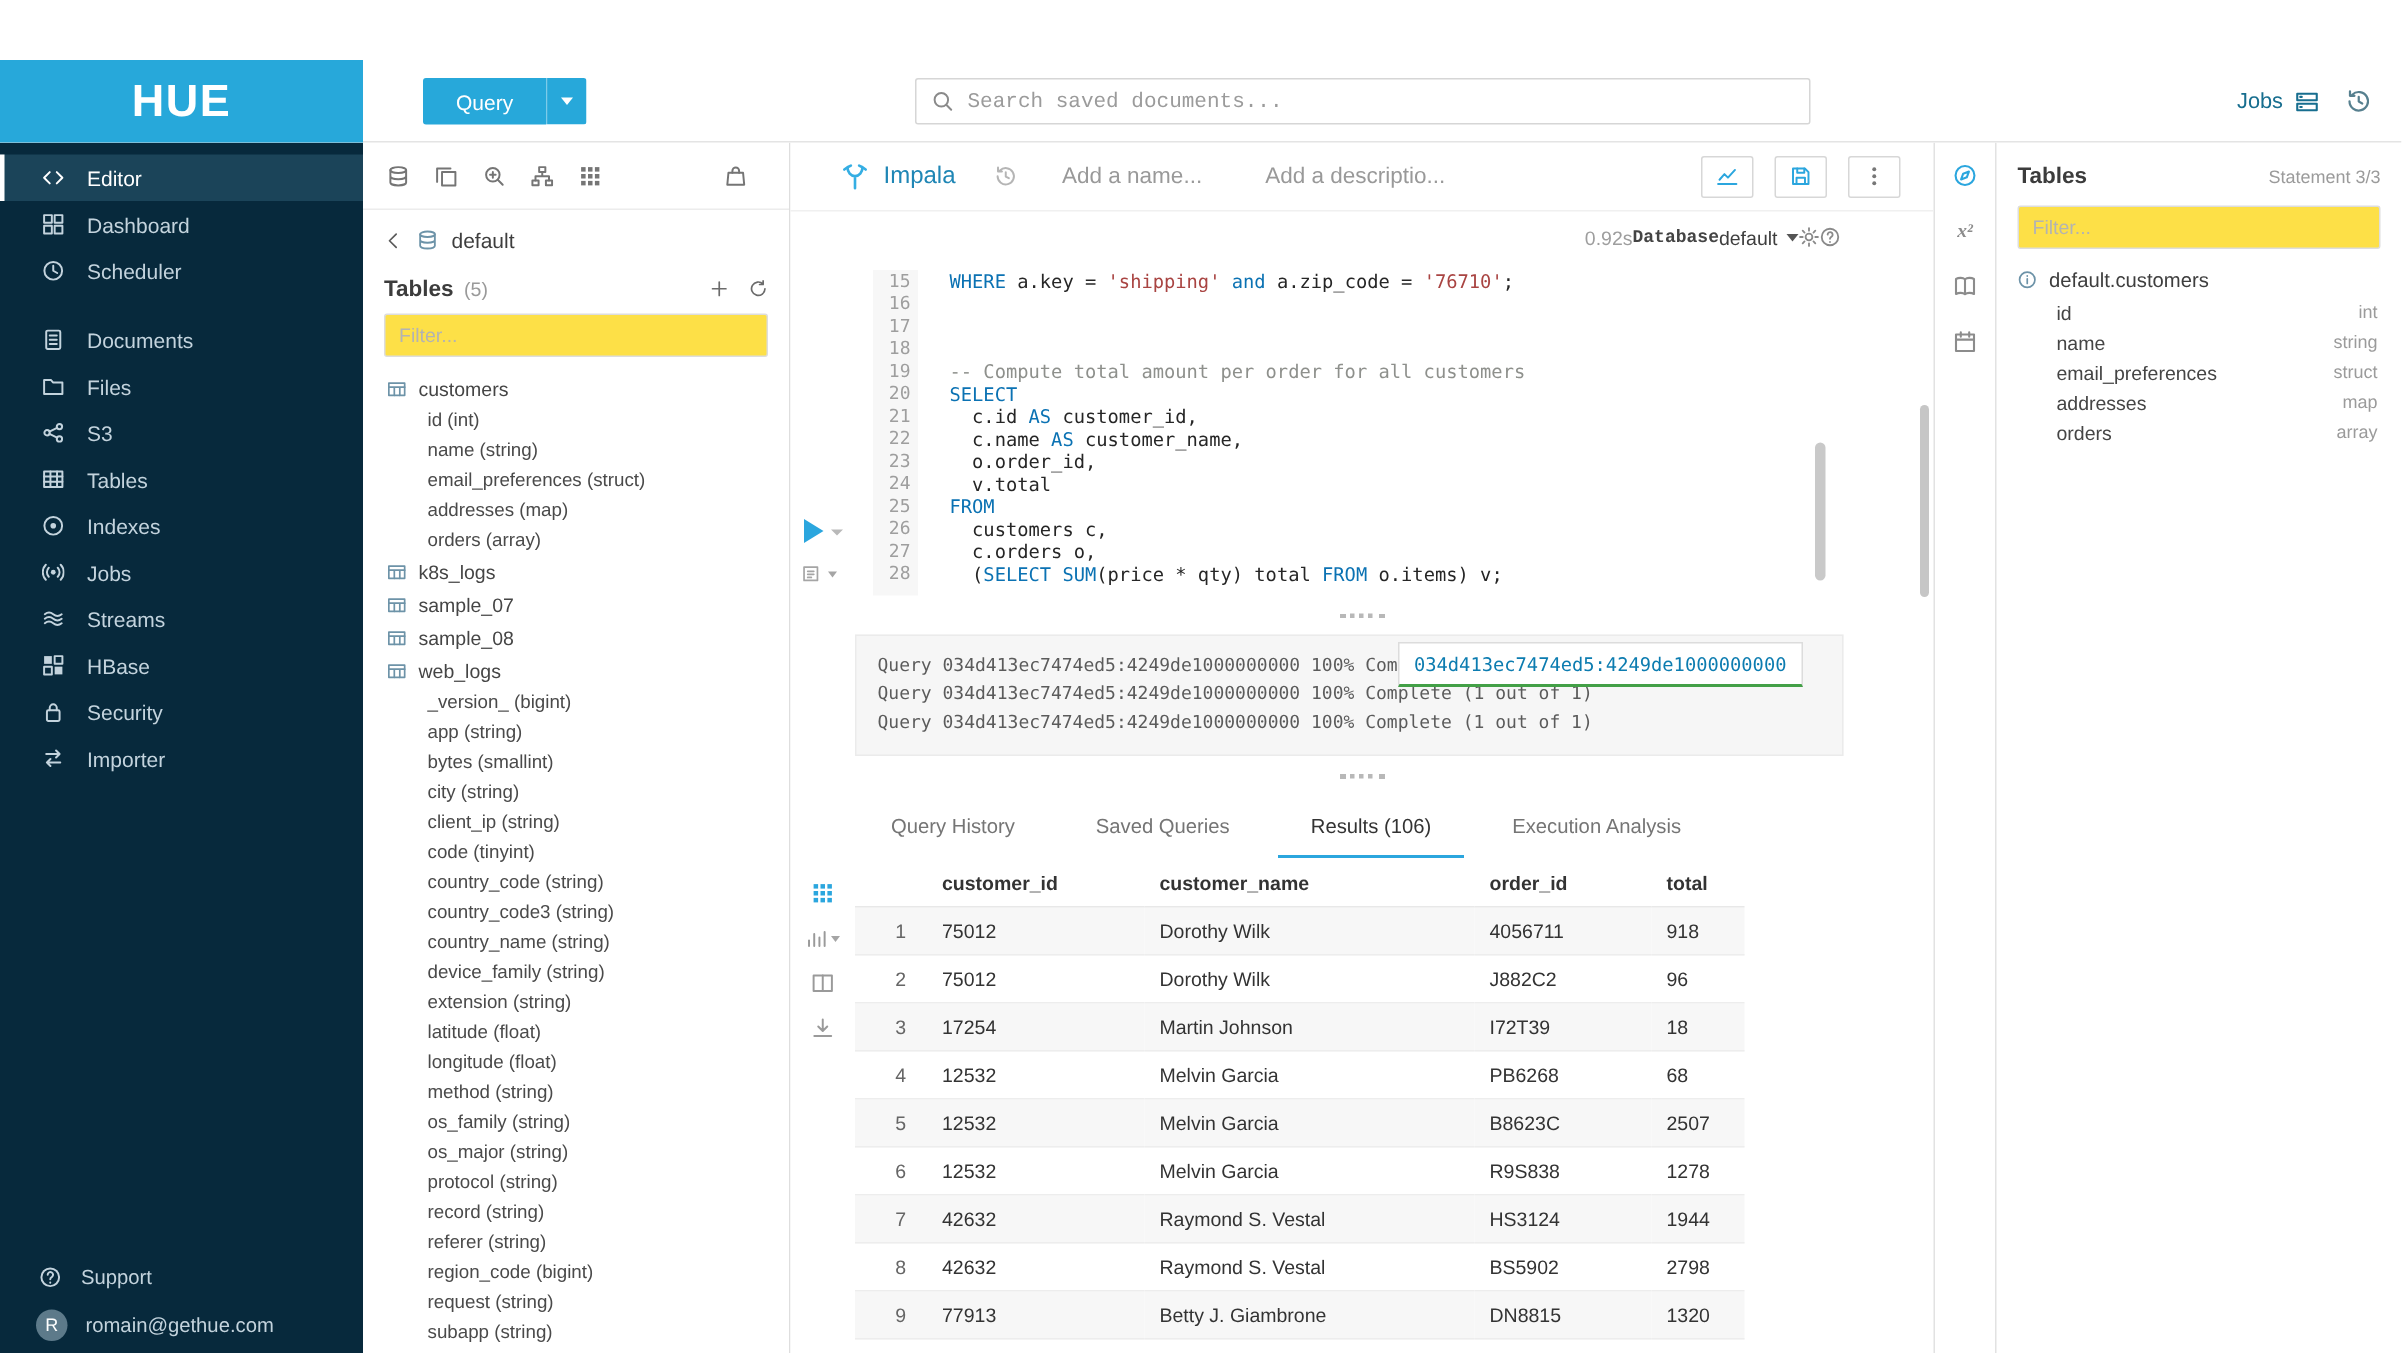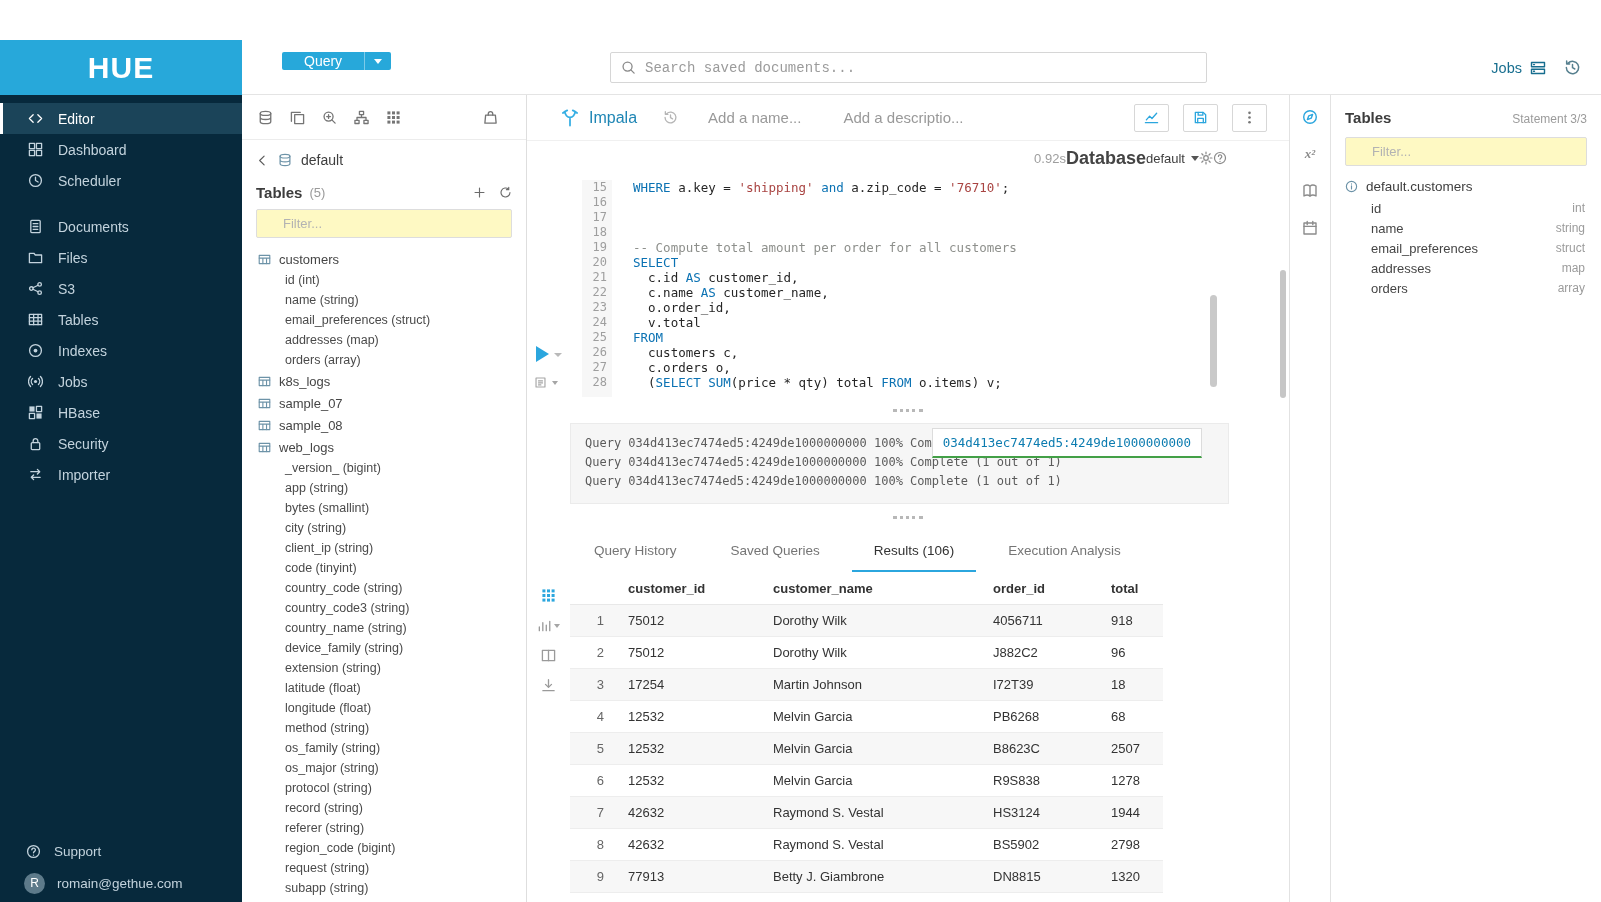--- a/index.html
+++ b/index.html
@@ -4,21 +4,21 @@
 <style>
   *{box-sizing:border-box;margin:0;padding:0;}
   html,body{width:1601px;height:902px;overflow:hidden;}
   body{font-family:"Liberation Sans",sans-serif;background:#fff;color:#333;}
   #app{position:relative;width:1601px;height:902px;display:flex;flex-direction:column;margin-top:40px;}
   svg{display:block;}
 
   
   .topbar{height:55px;flex:0 0 55px;position:relative;background:#fff;border-bottom:1px solid #e4e4e4;z-index:5;}
   .logo{position:absolute;left:0;top:0;width:242px;height:55px;background:#27a8da;color:#fff;display:flex;align-items:center;justify-content:center;font-size:30px;font-weight:700;letter-spacing:1px;cursor:pointer;}
-  .query-group{position:absolute;left:282px;top:12px;height:18px;display:flex;}
+  .query-group{position:absolute;left:282px;top:12px;height:31px;display:flex;}
   .query-btn{background:#27a8da;color:#fff;border:none;font-size:14px;padding:0 22px;border-radius:2px 0 0 2px;font-family:inherit;cursor:pointer;}
   .query-caret-btn{background:#27a8da;border:none;border-left:1px solid rgba(255,255,255,.4);width:27px;border-radius:0 2px 2px 0;display:flex;align-items:center;justify-content:center;cursor:pointer;}
   .tri-down{width:0;height:0;border-left:4px solid transparent;border-right:4px solid transparent;border-top:5px solid #fff;}
   .search{position:absolute;left:610px;top:12px;width:597px;height:31px;border:1px solid #d6d6d6;border-radius:2px;display:flex;align-items:center;padding:0 10px;gap:9px;color:#8a8a8a;background:#fff;}
   .search input{border:none;outline:none;flex:1;font-size:14px;color:#444;font-family:Liberation Mono, monospace;}
   .search input::placeholder{color:#9b9b9b;}
   .search .ico{font-size:15px;display:flex;}
   .topbar-right{position:absolute;right:20px;top:0;height:55px;display:flex;align-items:center;gap:18px;}
   .jobs-link{display:flex;align-items:center;gap:8px;color:#176e8f;font-size:14.5px;cursor:pointer;}
   .jobs-link .ico{font-size:16px;display:flex;}
@@ -45,41 +45,41 @@
   .assist-body{flex:1;overflow:hidden;padding-top:12px;}
   .breadcrumb{display:flex;align-items:center;gap:9px;padding:0 14px;font-size:14px;color:#3e3e3e;}
   .crumb-back{font-size:13px;color:#5a5a5a;display:flex;cursor:pointer;}
   .crumb-db{color:#6d93a8;font-size:14px;display:flex;}
   .tables-hdr{display:flex;align-items:center;padding:16px 14px 8px;}
   .tables-title{font-size:15px;font-weight:600;color:#3c3c3c;}
   .tables-count{font-size:13px;color:#9a9a9a;margin-left:7px;}
   .hdr-icons{margin-left:auto;display:flex;gap:13px;color:#6b6b6b;font-size:13px;}
   .hdr-icons span{display:flex;cursor:pointer;}
   .filter-wrap{padding:0 14px;}
-  .filter-input{width:100%;height:29px;border:1px solid #ddd;border-radius:2px;padding:0 26px;font-size:13px;color:#444;font-family:inherit;outline:none;background:#fef9c3;}
+  .filter-input{width:100%;height:29px;border:1px solid #ddd;border-radius:2px;padding:0 9px;font-size:13px;color:#444;font-family:inherit;outline:none;background:#fde047;}
   .filter-input::placeholder{color:#b3b3b3;}
   .tree{margin-top:10px;padding-left:16px;font-size:13px;color:#454545;}
   .tree-table{height:22px;display:flex;align-items:center;gap:8px;cursor:pointer;}
   .tree-table .ico{color:#6d93a8;font-size:13px;display:flex;}
   .tree-col{height:20px;display:flex;align-items:center;padding-left:27px;font-size:12.5px;color:#4a4a4a;cursor:pointer;}
 
   
   .editor-col{flex:1;min-width:0;display:flex;flex-direction:column;position:relative;background:#fff;border-right:1px solid #e2e2e2;}
   .snippet-hdr{height:46px;flex:0 0 46px;display:flex;align-items:center;padding:0 22px 0 33px;border-bottom:1px solid #f0f0f0;}
   .impala-ico{color:#35aee3;font-size:20px;display:flex;}
   .engine-name{color:#1f86b5;font-size:16px;margin-left:9px;}
   .hdr-hist{color:#b5b5b5;font-size:15px;margin-left:26px;display:flex;cursor:pointer;}
   .name-ph{color:#999;font-size:15px;margin-left:30px;cursor:text;}
   .desc-ph{color:#999;font-size:15px;margin-left:42px;cursor:text;}
   .hdr-btns{margin-left:auto;display:flex;gap:14px;}
   .hbtn{width:35px;height:28px;border:1px solid #d7d7d7;border-radius:2px;background:#fff;display:flex;align-items:center;justify-content:center;font-size:15px;color:#2ba6de;cursor:pointer;}
   .hbtn.kebab{color:#777;}
   .status-row{height:34px;flex:0 0 34px;display:flex;align-items:center;justify-content:flex-end;padding-right:62px;font-size:13px;}
   .exec-time{color:#9e9e9e;}
-  .db-label{color:#444;font-weight:700;font-size:18px;}
+  .db-label{color:#444;font-weight:700;font-size:12px;font-family:Liberation Mono, monospace;}
   .db-select{display:flex;align-items:center;gap:6px;color:#3e3e3e;cursor:pointer;}
   .db-select .tri-down{border-top-color:#555;}
   .sr-ico{color:#8a8a8a;font-size:14px;display:flex;cursor:pointer;}
 
   .code-wrap{flex:0 0 222px;display:flex;position:relative;padding-top:5px;gap:12px;}
   .exec-rail{width:43px;flex:0 0 43px;position:relative;}
   .play-btn{position:absolute;left:9px;top:166px;width:0;height:0;border-left:13px solid #2ba6de;border-top:8px solid transparent;border-bottom:8px solid transparent;cursor:pointer;}
   .play-caret{position:absolute;left:27px;top:173px;width:0;height:0;border-left:4px solid transparent;border-right:4px solid transparent;border-top:4px solid #b9b9b9;}
   .rail-opt{position:absolute;left:7px;top:196px;color:#a5a5a5;font-size:13px;display:flex;gap:3px;align-items:center;cursor:pointer;}
   .gutter{width:30px;flex:0 0 30px;background:#f7f7f7;text-align:right;padding-right:5px;color:#9e9e9e;font:12px/15px "DejaVu Sans Mono",monospace;}
@@ -251,20 +251,28 @@
             <span class="nav-label">Indexes</span>
           </div>
           <div class="nav-item">
             <span class="nav-ico">
               <svg viewBox="0 0 16 16" width="1em" height="1em" fill="none" stroke="currentColor" stroke-width="1.4" stroke-linecap="round" stroke-linejoin="round">
                 <circle cx="8" cy="8" r="1.7" fill="currentColor" stroke="none"></circle>
                 <path d="M4.8 11.2a4.6 4.6 0 010-6.4M11.2 4.8a4.6 4.6 0 010 6.4M2.7 13.3a7.6 7.6 0 010-10.6M13.3 2.7a7.6 7.6 0 010 10.6"></path>
               </svg>
             </span>
             <span class="nav-label">Jobs</span>
+          </div>
+          <div class="nav-item">
+            <span class="nav-ico">
+              <svg viewBox="0 0 16 16" width="1em" height="1em" fill="none" stroke="currentColor" stroke-width="1.4" stroke-linecap="round" stroke-linejoin="round">
+                <path d="M2 4.8c2-1.6 4-1.6 6 0s4 1.6 6 0M2 8c2-1.6 4-1.6 6 0s4 1.6 6 0M2 11.2c2-1.6 4-1.6 6 0s4 1.6 6 0"></path>
+              </svg>
+            </span>
+            <span class="nav-label">Streams</span>
           </div>
           <div class="nav-item">
             <span class="nav-ico">
               <svg viewBox="0 0 16 16" width="1em" height="1em" fill="none" stroke="currentColor" stroke-width="1.4" stroke-linecap="round" stroke-linejoin="round">
                 <rect x="1.5" y="1.5" width="5.5" height="5.5" fill="currentColor" stroke="none"></rect>
                 <rect x="9" y="1.5" width="5.5" height="5.5"></rect>
                 <rect x="1.5" y="9" width="5.5" height="5.5"></rect>
                 <rect x="9" y="9" width="5.5" height="5.5" fill="currentColor" stroke="none"></rect>
               </svg>
             </span>

